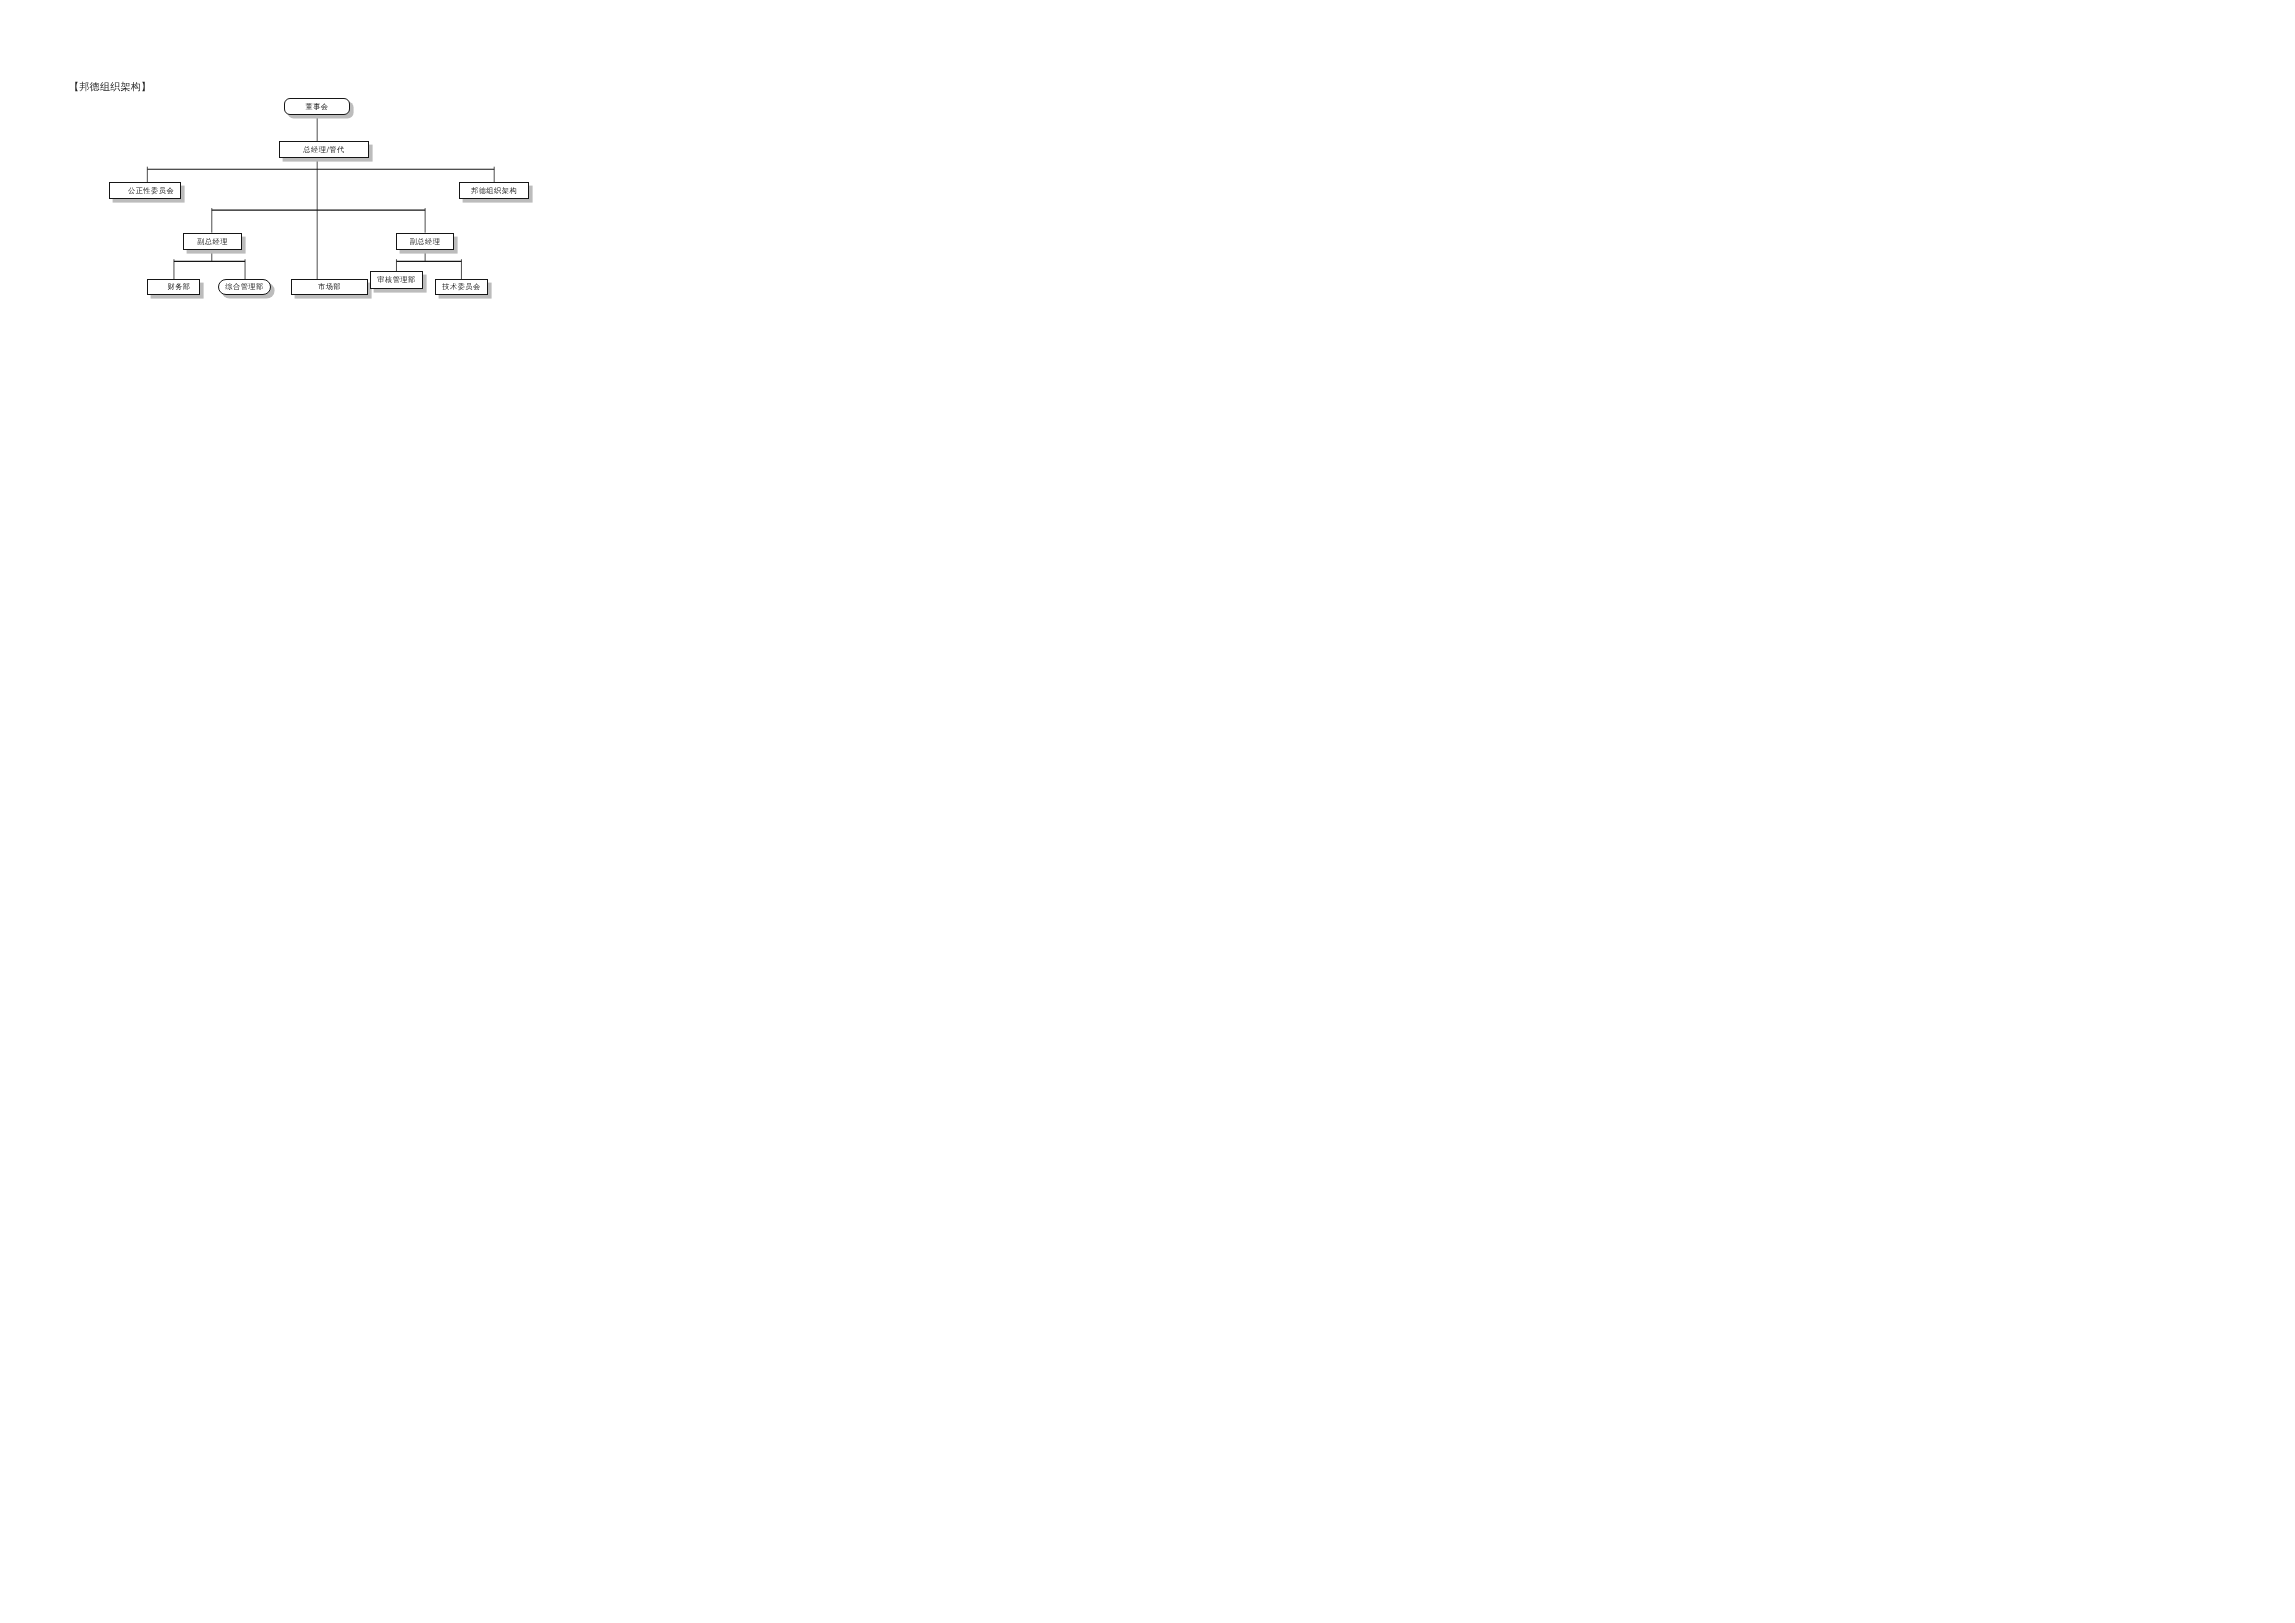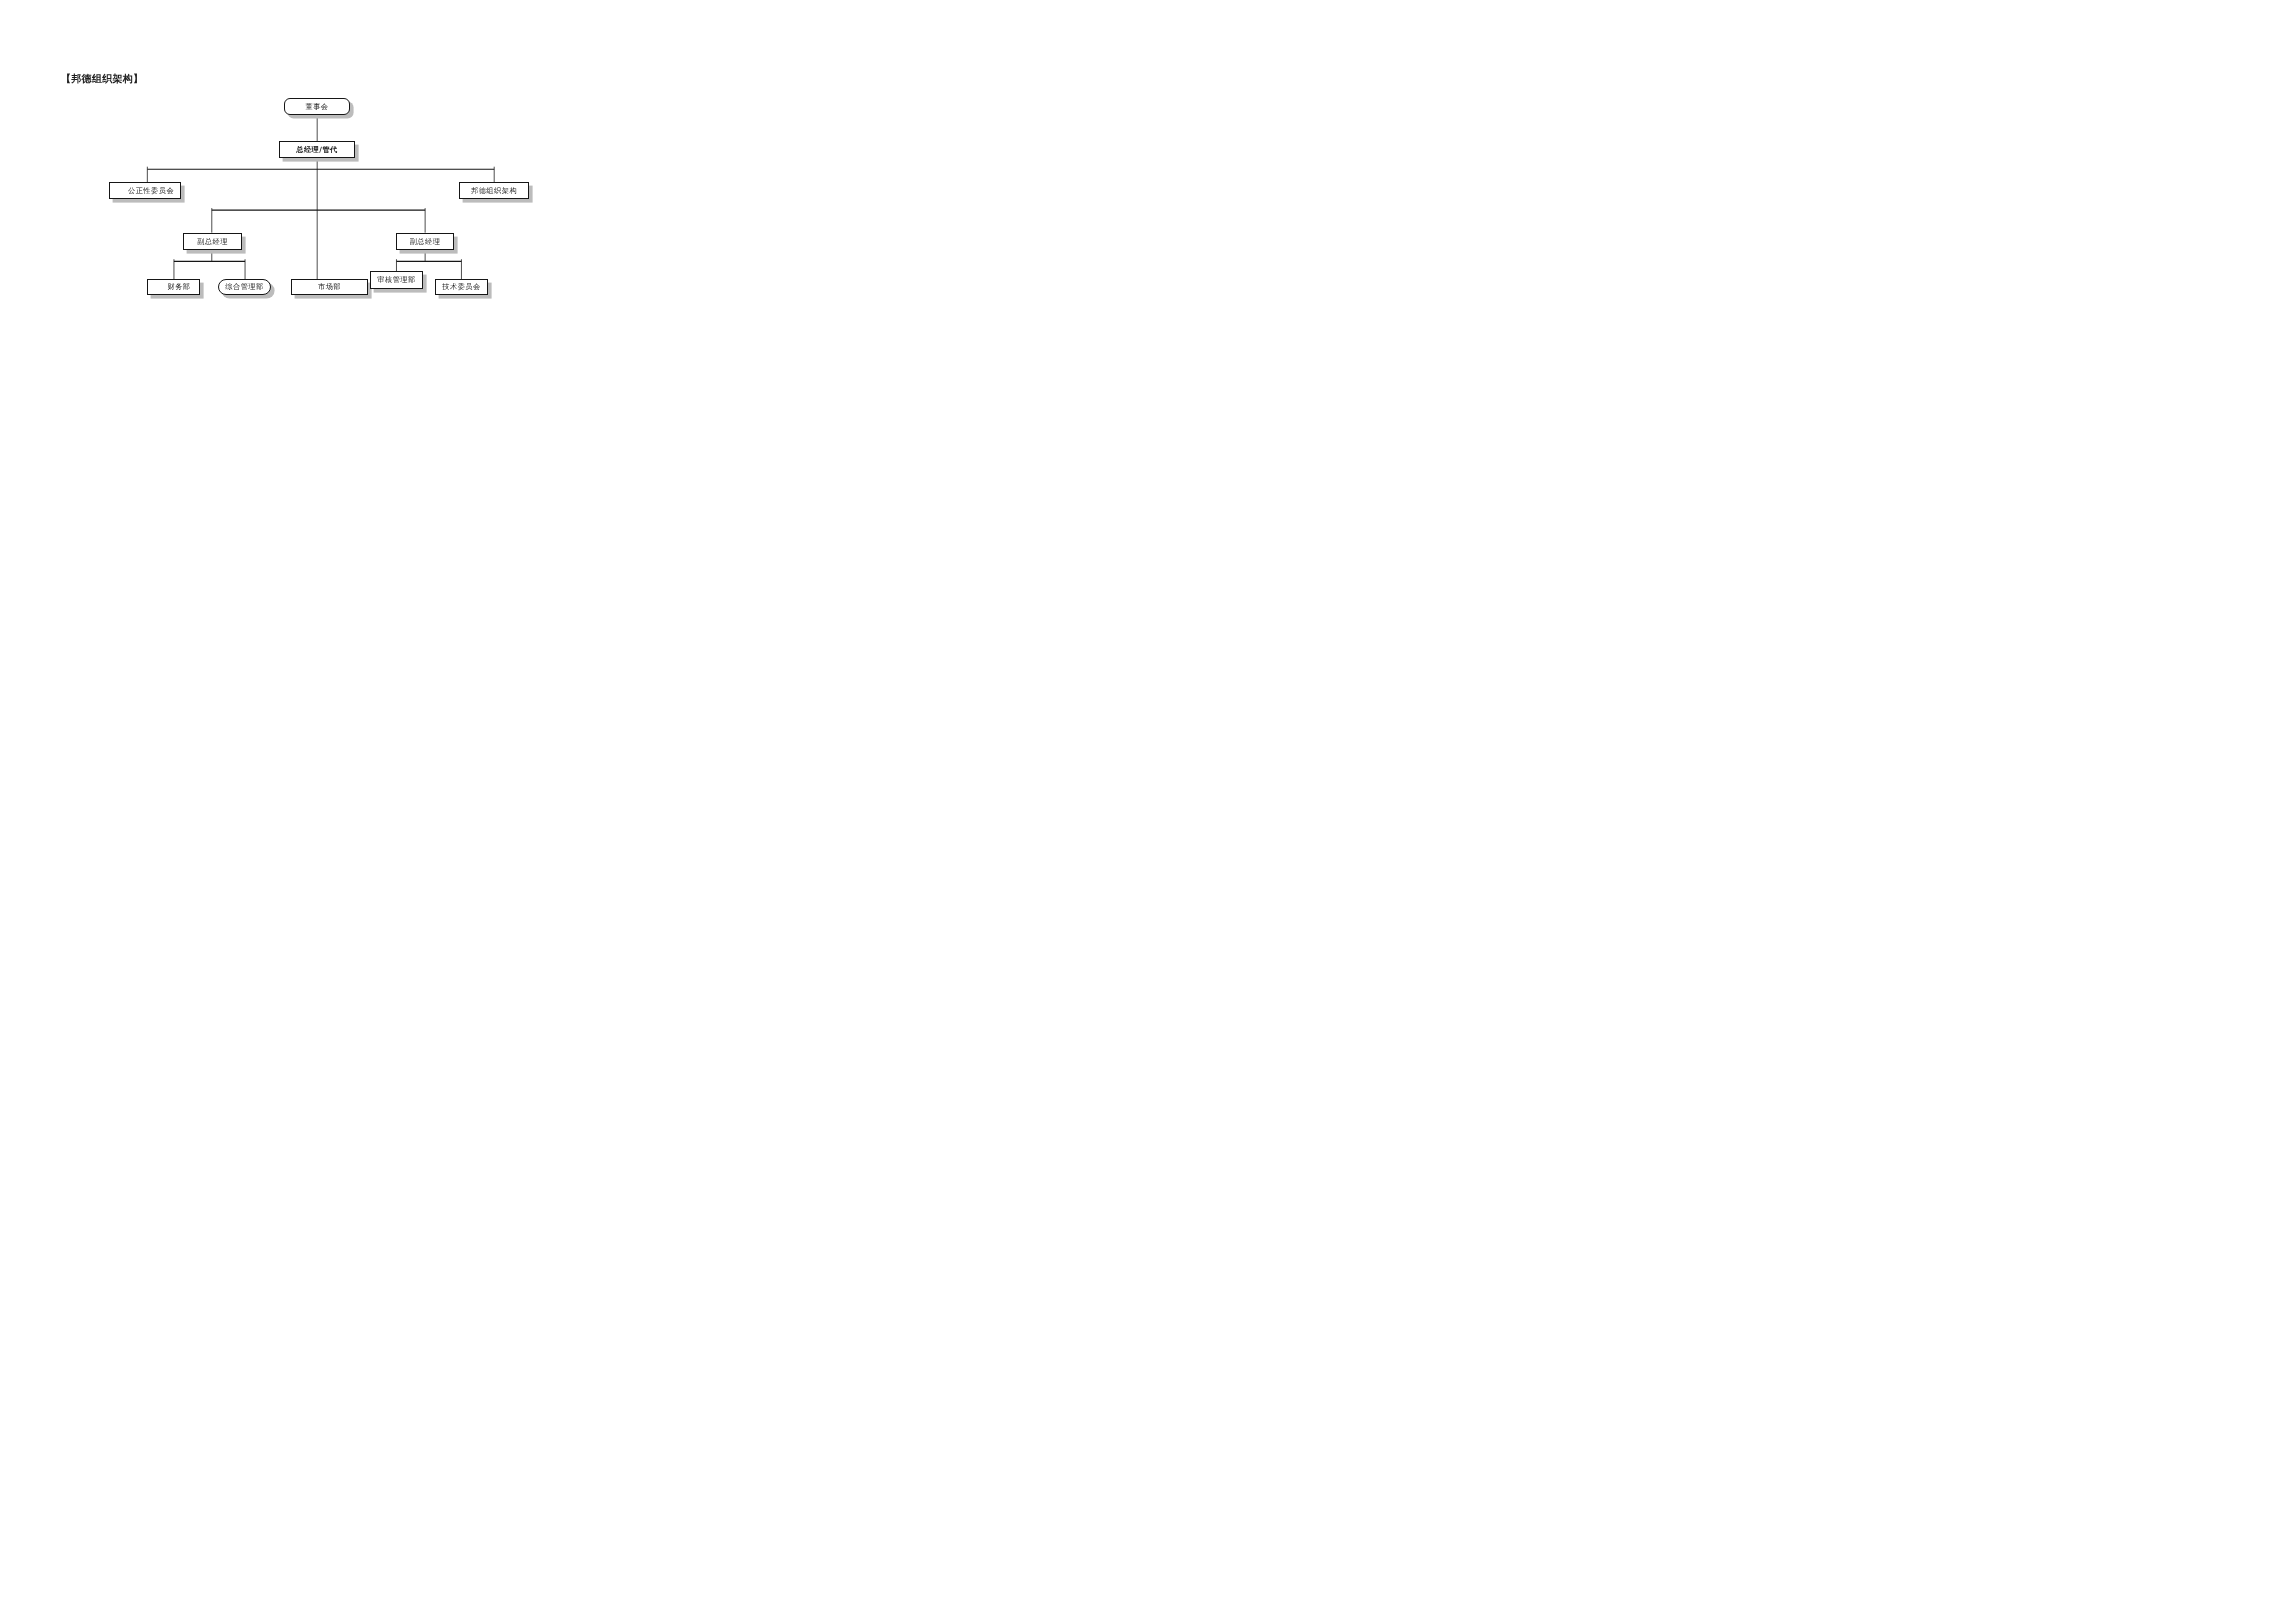--- a/index.html
+++ b/index.html
@@ -12,24 +12,24 @@
     width: 574px;
     height: 406px;
     background: var(--bg, #ffffff);
     overflow: hidden;
     font-family: "DejaVu Sans", "Liberation Sans", sans-serif;
   }
   .doc-title {
     position: absolute;
     left: 53px;
     top: 65px;
-    margin: 8px;
+    margin: 16px;
     font-size: 10px;
     line-height: 1.15;
-    font-weight: 700;
+    font-weight: 400;
     letter-spacing: 0.3px;
     color: #1f1f1f;
     font-family: "DejaVu Sans", "Liberation Sans", sans-serif;
   }
   .chart {
     position: absolute;
     inset: 0;
   }
   .chart svg {
     position: absolute;
@@ -76,21 +76,21 @@
         <line x1="479" y1="507" x2="479" y2="546" stroke="#161616" stroke-width="1.5"></line>
         <line x1="831" y1="488" x2="831" y2="512" stroke="#161616" stroke-width="1.5"></line>
         <line x1="775" y1="511" x2="902" y2="511" stroke="#161616" stroke-width="2.4"></line>
         <line x1="775" y1="507" x2="775" y2="546" stroke="#161616" stroke-width="1.5"></line>
         <line x1="902" y1="507" x2="902" y2="546" stroke="#161616" stroke-width="1.5"></line>
       </svg>
     <div id="node-layer">
         <div class="node" style="left: 284px; top: 98px; width: 66px; height: 17px; border-radius: 6px;">
           <span class="label">董事会</span>
         </div>
-        <div class="node" style="left: 279px; top: 141px; width: 76px; height: 17px; font-weight: bold;">
+        <div class="node" style="left: 279px; top: 141px; width: 90px; height: 17px;">
           <span class="label">总经理/管代</span>
         </div>
         <div class="node" style="left: 109px; top: 182px; width: 72px; height: 17px; padding-left: 12px;">
           <span class="label">公正性委员会</span>
         </div>
         <div class="node" style="left: 459px; top: 182px; width: 70px; height: 17px;">
           <span class="label">邦德组织架构</span>
         </div>
         <div class="node" style="left: 183px; top: 233px; width: 59px; height: 17px;">
           <span class="label">副总经理</span>

